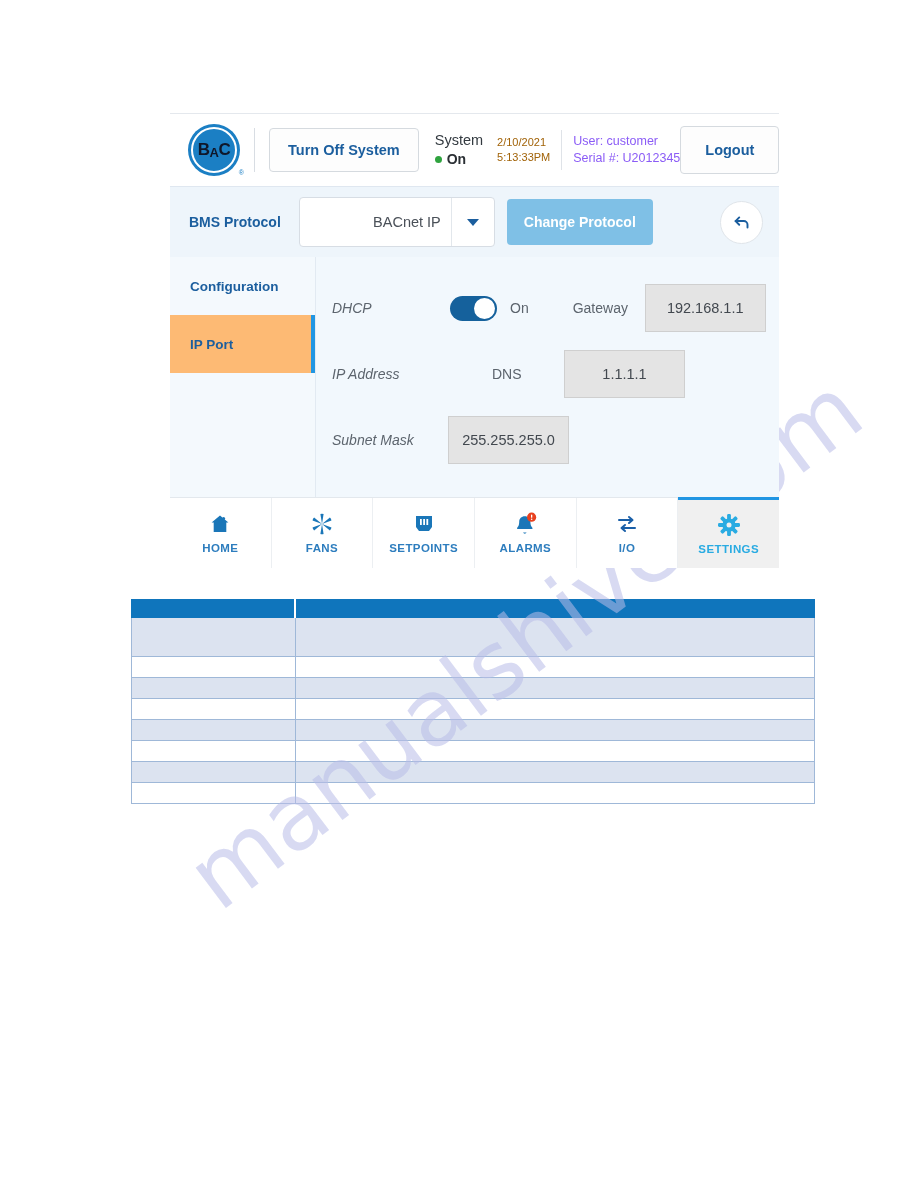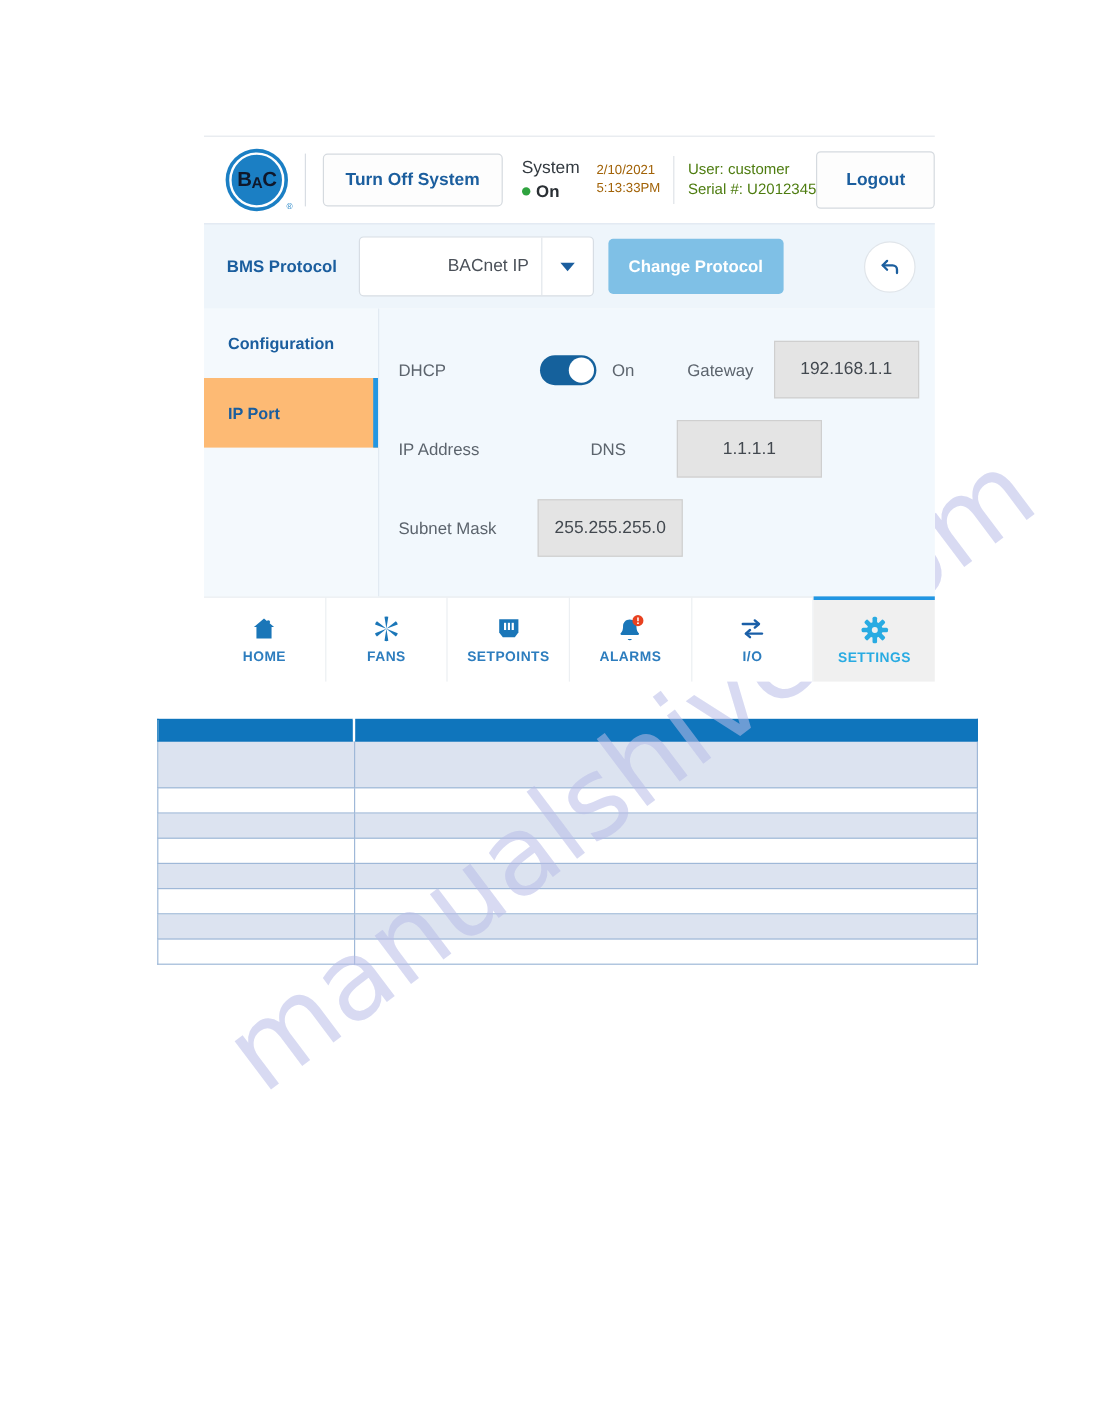--- a/index.html
+++ b/index.html
@@ -146,21 +146,21 @@
   }
   .thin-div {
     width: 1px;
     height: 40px;
     background: #dfe3e8;
     margin: 0 11px;
     flex: 0 0 auto;
   }
   .user-block {
     font-size: 12.5px;
-    color: #4d7c0f;
+    color: #8b5cf6;
     line-height: 1.4;
     flex: 0 0 auto;
   }
   .logout-btn {
     margin-left: auto;
     margin-right: 12px;
     border: 1px solid #d5dadf;
     border-radius: 4px;
     background: #fdfdfd;
     color: #1b5e9e;
@@ -286,21 +286,21 @@
     display: flex;
     align-items: center;
     height: 66px;
   }
   .fld-label {
     font-size: 14px;
     color: #5c646d;
     text-align: left;
     flex: 0 0 auto;
   }
-  .lbl-a { width: 116px; padding-left: 16px; }
+  .lbl-a { width: 116px; padding-left: 16px; font-style: italic; }
   .lbl-b { width: 72px; padding-left: 8px; }
   .val-box {
     width: 119px;
     height: 46px;
     background: #e4e4e4;
     border: 1px solid #cfcfcf;
     border-radius: 0;
     display: flex;
     align-items: center;
     justify-content: center;

